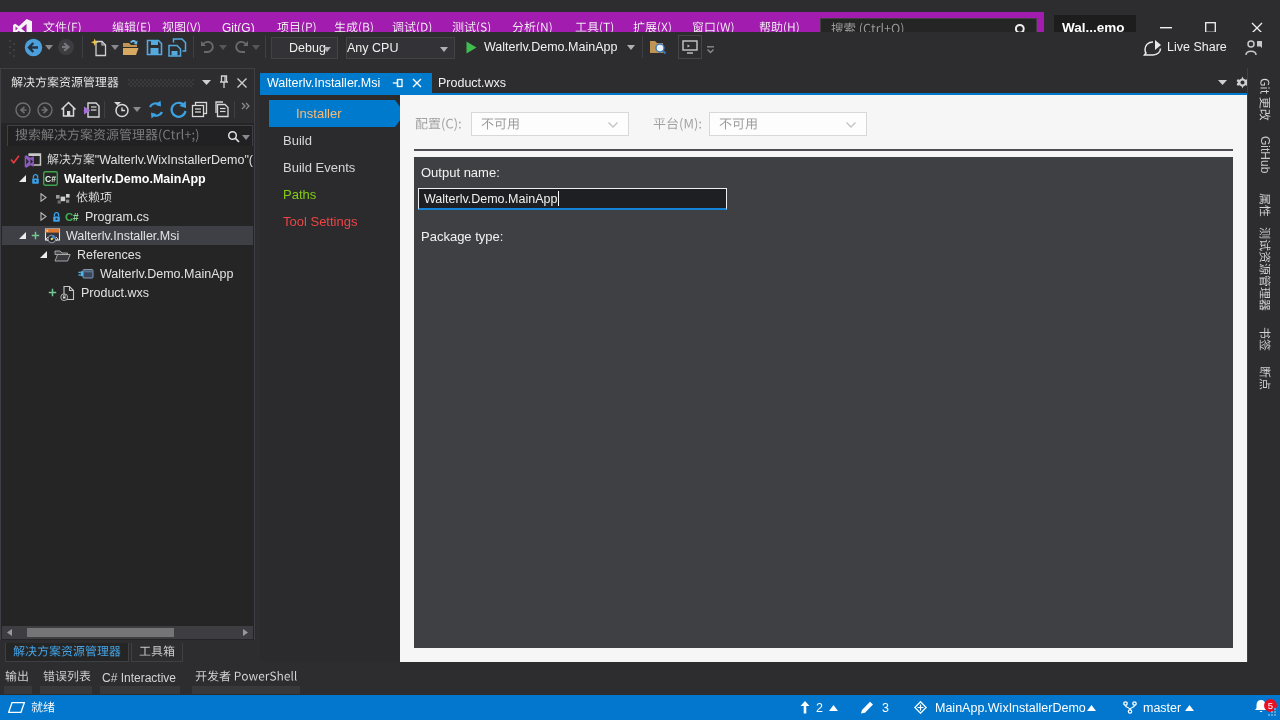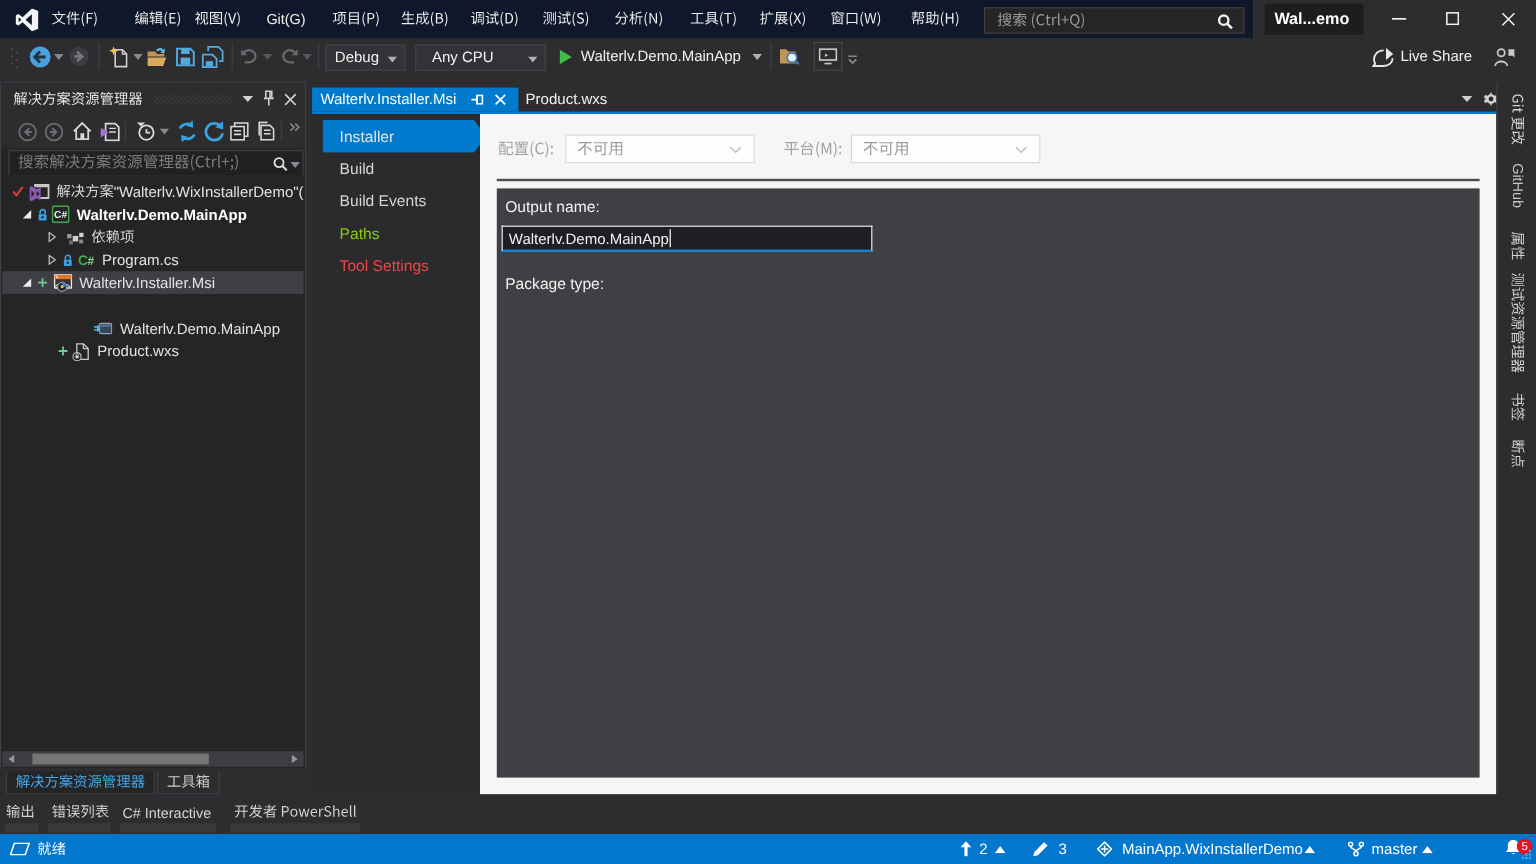--- a/index.html
+++ b/index.html
@@ -4,21 +4,21 @@
 html,body{width:1280px;height:720px;overflow:hidden}
 body{background:#2d2d30;font-family:"Liberation Sans",sans-serif;position:relative}
 .abs{position:absolute}
 .flex{display:flex;align-items:center}
 svg.cj{display:block}
 .txt{color:#f1f1f1;font-size:12.5px;white-space:nowrap}
 .sep{width:1px;background:#3f3f46}
 </style></head>
 <body>
 
-<div class="abs" style="left:0;top:0;width:1044px;height:32px;background:#0f172a">
+<div class="abs" style="left:0;top:12px;width:1044px;height:32px;background:#a21caf">
   <svg class="abs" style="left:13px;top:7px" width="19" height="19" viewBox="0 0 24 24">
     <path fill="#f4f4f4" fill-rule="evenodd" d="M17.2 0 L24 2.7 V21.3 L17.2 24 L7.4 14.7 L3 18 L0 16.5 V7.5 L3 6 L7.4 9.3 Z M3.2 9.4 V14.6 L6 12 Z M10.5 12 L17.1 17.8 V6.2 Z"></path>
   </svg>
   <div class="abs" style="left:43px;top:9px">
       <svg class="cj " width="38.7" height="13.9" viewBox="0 0 3228 1160">
         <path transform="translate(0,880) scale(1,-1)" fill="#f1f1f1" d="M423 823C453 774 485 707 497 666L580 693C566 734 531 799 501 847ZM50 664V590H206C265 438 344 307 447 200C337 108 202 40 36 -7C51 -25 75 -60 83 -78C250 -24 389 48 502 146C615 46 751 -28 915 -73C928 -52 950 -20 967 -4C807 36 671 107 560 201C661 304 738 432 796 590H954V664ZM504 253C410 348 336 462 284 590H711C661 455 592 344 504 253Z M1317 341V268H1604V-80H1679V268H1953V341H1679V562H1909V635H1679V828H1604V635H1470C1483 680 1494 728 1504 775L1432 790C1409 659 1367 530 1309 447C1327 438 1359 420 1373 409C1400 451 1425 504 1446 562H1604V341ZM1268 836C1214 685 1126 535 1032 437C1045 420 1067 381 1075 363C1107 397 1137 437 1167 480V-78H1239V597C1277 667 1311 741 1339 815Z M2239 -196 2295 -171C2209 -29 2168 141 2168 311C2168 480 2209 649 2295 792L2239 818C2147 668 2092 507 2092 311C2092 114 2147 -47 2239 -196Z M2439 0H2531V329H2811V407H2531V655H2861V733H2439Z M2989 -196C3081 -47 3136 114 3136 311C3136 507 3081 668 2989 818L2932 792C3018 649 3061 480 3061 311C3061 141 3018 -29 2932 -171Z"></path>
       </svg>
     </div>
   <div class="abs" style="left:112px;top:9px">
       <svg class="cj " width="39.2" height="13.9" viewBox="0 0 3265 1160">
@@ -159,27 +159,27 @@
     </svg>
   <svg class="abs" style="left:233px;top:8px" width="16" height="15" viewBox="0 0 16 15">
       <path d="M13 4 C10 0.5 5 1.5 3.5 5 C2 8.5 5 12 9 12 H12" fill="none" stroke="#6a6a6e" stroke-width="1.8"></path>
       <path d="M15 1 V6 H10 Z" fill="#6a6a6e"></path>
     </svg>
   <svg class="abs" style="left:252px;top:13px" width="8" height="5" viewBox="0 0 8 5">
       <path d="M0 0 L8 0 L4 5 Z" fill="#55555a"></path>
     </svg>
   <div class="abs sep" style="left:265px;top:4px;height:22px"></div>
   <div class="abs flex" style="left:271px;top:5px;width:67px;height:22px;background:#333337;border:1px solid #434346">
-    <span class="txt" style="margin-left:7px">Debug</span>
+    <span class="txt" style="margin-left:17px">Debug</span>
     <svg class="abs" style="right:6px;top:9px" width="8" height="5" viewBox="0 0 8 5">
         <path d="M0 0 L8 0 L4 5 Z" fill="#b0b0b4"></path>
       </svg>
   </div>
   <div class="abs flex" style="left:346px;top:5px;width:109px;height:22px;background:#333337;border:1px solid #434346">
-    <span class="txt" style="margin-left:13px">Any CPU</span>
+    <span class="txt" style="margin-left:0">Any CPU</span>
     <svg class="abs" style="right:6px;top:9px" width="8" height="5" viewBox="0 0 8 5">
         <path d="M0 0 L8 0 L4 5 Z" fill="#b0b0b4"></path>
       </svg>
   </div>
   <svg class="abs" style="left:466px;top:9px" width="11" height="13" viewBox="0 0 11 13">
       <path d="M0.5 0.5 L10.5 6.5 L0.5 12.5 Z" fill="#3fbe4c"></path>
     </svg>
   <div class="abs txt" style="left:484px;top:8px">Walterlv.Demo.MainApp</div>
   <svg class="abs" style="left:627px;top:13px" width="8" height="5" viewBox="0 0 8 5">
       <path d="M0 0 L8 0 L4 5 Z" fill="#b0b0b4"></path>
@@ -391,20 +391,32 @@
           <rect x="2.5" y="1" width="14" height="3.6" fill="#e0792f"></rect>
           <rect x="3.6" y="1.8" width="1.6" height="2" fill="#f6c9a0"></rect>
           <path d="M5 9 L3 11 L5 13" stroke="#c8c8c8" stroke-width="1" fill="none"></path>
           <path d="M13 9 L15 11 L13 13" stroke="#c8c8c8" stroke-width="1" fill="none"></path>
           <circle cx="8.8" cy="11" r="3.8" fill="#23272e" stroke="#b8b8c0" stroke-width="0.8"></circle>
           <path d="M8.8 7.2 A3.8 3.8 0 0 1 12.6 11 L8.8 11 Z" fill="#3f7ec2"></path>
           <circle cx="8.8" cy="11" r="1.2" fill="#e8d44a"></circle>
         </svg>
         <span class="txt" style="font-size:12.5px;color:#e2e2e2;">Walterlv.Installer.Msi</span>
       </div>
+<div class="abs flex" style="left:0;top:99px;width:251px;height:19px;">
+        <span style="width:37px;flex:none"></span>
+        <svg style="margin-right:4px" width="9" height="9" viewBox="0 0 9 9">
+          <path d="M8 1 V8 H1 Z" fill="#ececec"></path>
+        </svg>
+        <span style="width:2px;flex:none"></span>
+        <svg style="margin-right:6px" width="17" height="14" viewBox="0 0 17 14">
+          <path d="M1 3 H6.2 L8 5 H13.5 V6.5 H1 Z" fill="#4a4a4e" stroke="#b0b0b0" stroke-width="0.9"></path>
+          <path d="M1 13 L3.6 6.5 H16.2 L13.6 13 Z" fill="#3a3a3e" stroke="#b0b0b0" stroke-width="0.9"></path>
+        </svg>
+        <span class="txt" style="font-size:12.5px;color:#e2e2e2;">References</span>
+      </div>
 <div class="abs flex" style="left:0;top:118px;width:251px;height:19px;">
         <span style="width:76px;flex:none"></span>
         <svg style="margin-right:6px" width="16" height="12" viewBox="0 0 16 12">
           <rect x="5" y="1.5" width="10" height="8.5" rx="1" fill="#37465c" stroke="#8fa3ba" stroke-width="0.9"></rect>
           <rect x="5.8" y="2.4" width="8.4" height="2" fill="#5d7288"></rect>
           <rect x="2.8" y="3.2" width="2.4" height="5" fill="#4fb3e8"></rect>
           <line x1="0.4" y1="4.4" x2="2.8" y2="4.4" stroke="#4fb3e8" stroke-width="1.3"></line>
           <line x1="0.4" y1="7" x2="2.8" y2="7" stroke="#4fb3e8" stroke-width="1.3"></line>
         </svg>
         <span class="txt" style="font-size:12.5px;color:#e2e2e2;">Walterlv.Demo.MainApp</span>
@@ -475,21 +487,21 @@
 <div class="abs" style="left:260px;top:95px;width:140px;height:567px;background:#2b2b2d">
   <div class="abs txt" style="left:23px;top:38px;font-size:13px;color:#d6d6d6">Build</div>
   <div class="abs txt" style="left:23px;top:65px;font-size:13px;color:#d6d6d6">Build Events</div>
   <div class="abs txt" style="left:23px;top:92px;font-size:13px;color:#84cc16">Paths</div>
   <div class="abs txt" style="left:23px;top:119px;font-size:13px;color:#ef4444">Tool Settings</div>
 </div>
 <div class="abs" style="left:269px;top:100px;width:126px;height:27px;background:#007acc"></div>
 <svg class="abs" style="left:395px;top:100px" width="10" height="27" viewBox="0 0 10 27">
     <path d="M0 0 L10 13.5 L0 27 Z" fill="#007acc"></path>
   </svg>
-<div class="abs txt" style="left:283px;top:106px;font-size:13px;color:#e5e5e5">Installer</div>
+<div class="abs txt" style="left:296px;top:106px;font-size:13px;color:#fdba74">Installer</div>
 
 <div class="abs" style="left:400px;top:95px;width:847px;height:567px;background:#f6f6f6">
   <div class="abs" style="left:15px;top:22px">
       <svg class="cj " width="46.7" height="15.1" viewBox="0 0 3592 1160">
         <path transform="translate(0,880) scale(1,-1)" fill="#a0a0a0" d="M554 795V723H858V480H557V46C557 -46 585 -70 678 -70C697 -70 825 -70 846 -70C937 -70 959 -24 968 139C947 144 916 158 898 171C893 27 886 1 841 1C813 1 707 1 686 1C640 1 631 8 631 46V408H858V340H930V795ZM143 158H420V54H143ZM143 214V553H211V474C211 420 201 355 143 304C153 298 169 283 176 274C239 332 253 412 253 473V553H309V364C309 316 321 307 361 307C368 307 402 307 410 307H420V214ZM57 801V734H201V618H82V-76H143V-7H420V-62H482V618H369V734H505V801ZM255 618V734H314V618ZM352 553H420V351L417 353C415 351 413 350 402 350C395 350 370 350 365 350C353 350 352 352 352 365Z M1651 748H1820V658H1651ZM1417 748H1582V658H1417ZM1189 748H1348V658H1189ZM1190 427V6H1057V-50H1945V6H1808V427H1495L1509 486H1922V545H1520L1531 603H1895V802H1117V603H1454L1446 545H1068V486H1436L1424 427ZM1262 6V68H1734V6ZM1262 275H1734V217H1262ZM1262 320V376H1734V320ZM1262 172H1734V113H1262Z M2239 -196 2295 -171C2209 -29 2168 141 2168 311C2168 480 2209 649 2295 792L2239 818C2147 668 2092 507 2092 311C2092 114 2147 -47 2239 -196Z M2715 -13C2810 -13 2882 25 2940 92L2889 151C2842 99 2789 68 2719 68C2579 68 2491 184 2491 369C2491 552 2584 665 2722 665C2785 665 2833 637 2872 596L2922 656C2880 703 2810 746 2721 746C2535 746 2396 603 2396 366C2396 128 2532 -13 2715 -13Z M3075 -196C3167 -47 3222 114 3222 311C3222 507 3167 668 3075 818L3018 792C3104 649 3147 480 3147 311C3147 141 3104 -29 3018 -171Z M3453 390C3489 390 3519 418 3519 460C3519 501 3489 530 3453 530C3416 530 3387 501 3387 460C3387 418 3416 390 3453 390ZM3453 -13C3489 -13 3519 15 3519 56C3519 98 3489 126 3453 126C3416 126 3387 98 3387 56C3387 15 3416 -13 3453 -13Z"></path>
       </svg>
     </div>
   <div class="abs" style="left:71px;top:17px;width:158px;height:24px;background:#fdfdfd;border:1px solid #d8d8d8">
     <div class="abs" style="left:9px;top:4px">
         <svg class="cj " width="39.0" height="15.1" viewBox="0 0 3000 1160">

